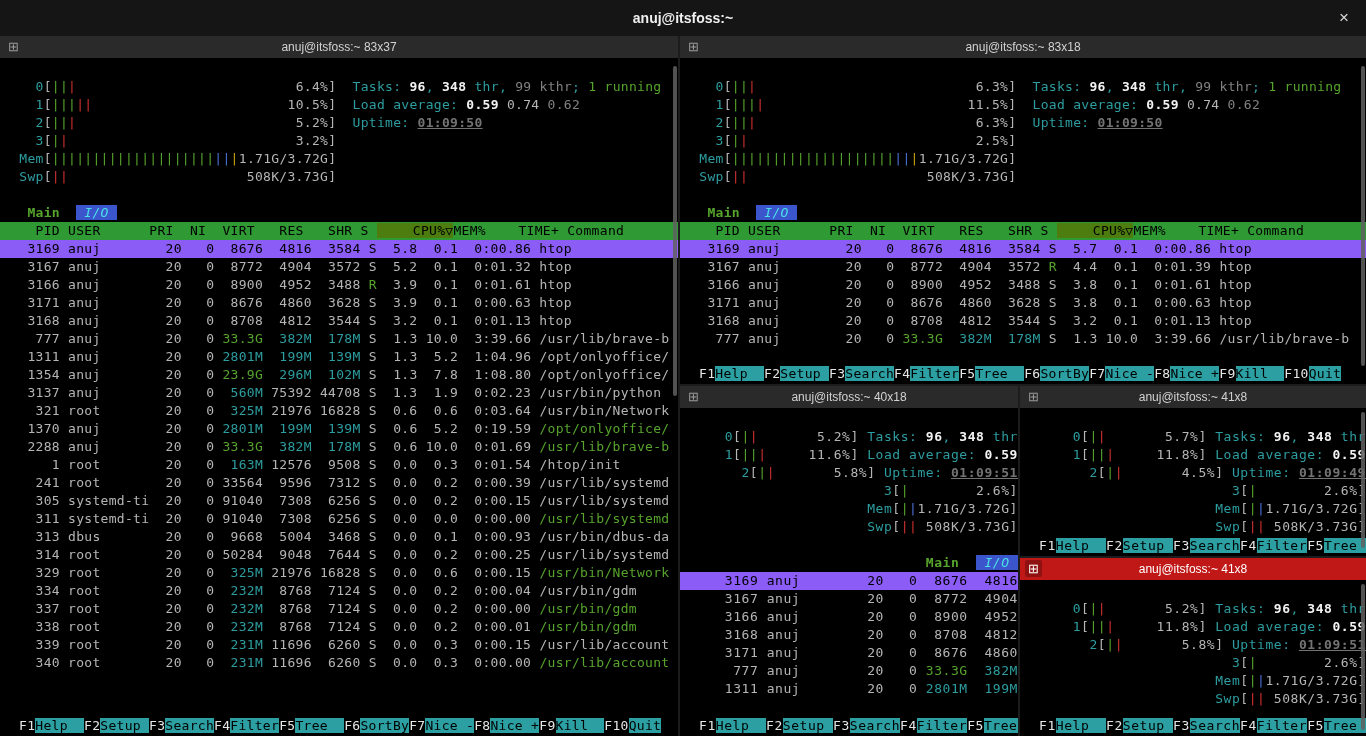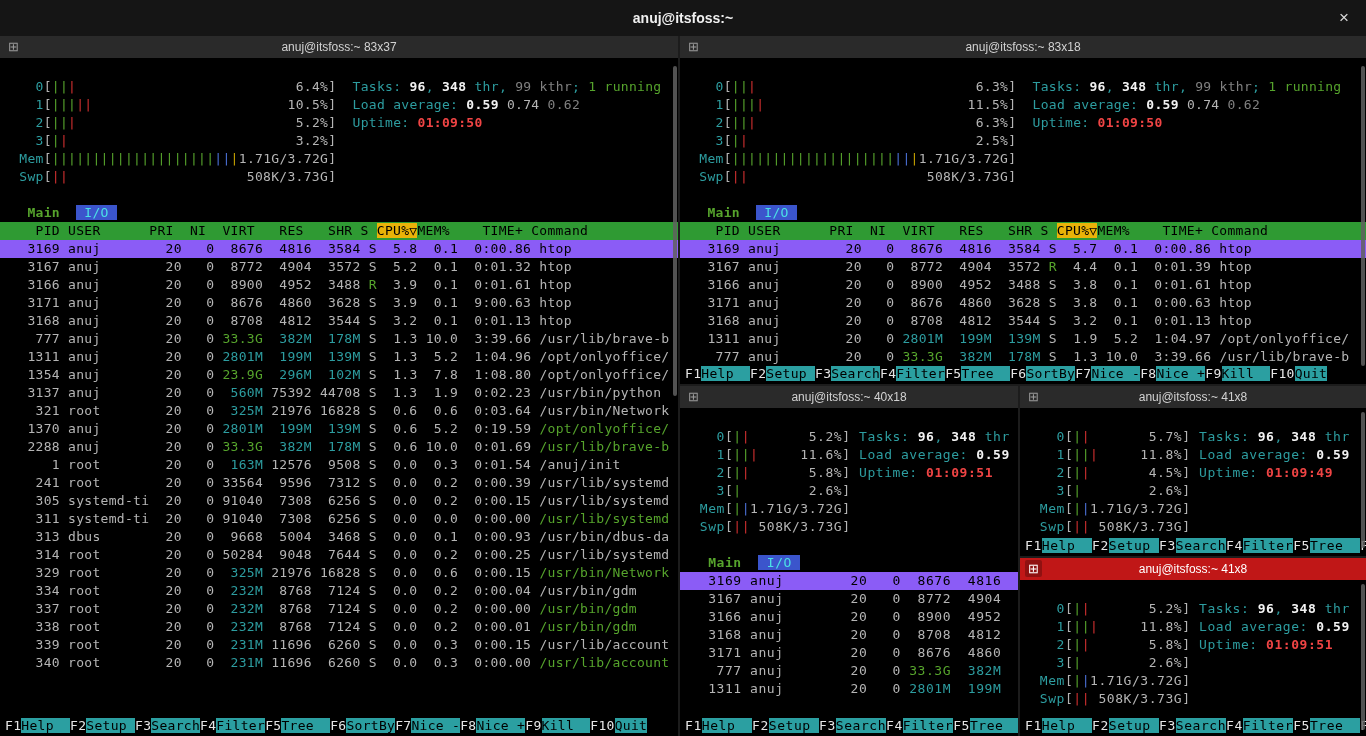--- a/index.html
+++ b/index.html
@@ -18,39 +18,39 @@
             font-family:"Liberation Sans", sans-serif; font-size:12px;
             display:flex; align-items:center; justify-content:center; }
   .pane.active .ptitle { background:#c01717; color:#ffffff; }
   .picon { position:absolute; left:5px; top:2px; width:17px; height:17px; text-align:center;
            font-size:13px; line-height:17px; color:#9a9a9a; border-radius:2px; }
   .pane.active .picon { color:#fff; background:rgba(0,0,0,0.25); }
 
   .term { position:absolute; top:22px; left:0; right:0; bottom:0; overflow:hidden;
           padding-top:2px; font-size:13px; line-height:18px; color:#b5b5b5; }
   .p1 .term, .p2 .term { letter-spacing:0.3px; }
-  .p3 .term, .p4 .term, .p5 .term { letter-spacing:0.55px; }
+  .p3 .term, .p4 .term, .p5 .term { letter-spacing:0.55px;text-align:right; }
 
   .tl { white-space:pre; height:18px; padding-left:3px; }
-  .tl.fn { position:absolute; bottom:1px; left:2px; right:0; }
+  .tl.fn { position:absolute; bottom:1px; left:16px; right:0; }
   .tl.sel { background:#8b5cf6; color:#000; }
   .tl.sel span { color:#000; }
   .tl.hdr { background:#2f9a33; color:#000; }
 
   .cy  { color:#2d9da0; }
-  .cyb { color:#ef4444; font-weight:bold; }
+  .cyb { color:#737373; font-weight:bold;text-decoration:underline; }
   .w   { color:#f2f2f2; font-weight:bold; }
   .g   { color:#56a42c; }
   .r   { color:#cf2f2f; }
   .bl  { color:#4a6fd4; }
   .y   { color:#c4a000; }
   .dim { color:#818181; }
   .tabm  { color:#56a42c; font-weight:bold; }
-  .tabio { background:#3b55cc; color:#4be1e6; }
-  .hsort { background:#eab308; color:#000; }
+  .tabio { background:#3b55cc; color:#4be1e6;font-style:italic; }
+  .hsort { background:#4d7c0f; color:#000;padding-left:36px; }
   .fk { color:#e6e6e6; }
   .fl { background:#2b9fa1; color:#000; }
 
   .sb { position:absolute; right:1px; width:4px; background:#606060; border-radius:2px; opacity:.85; }
   .p1 .sb { top:30px; height:330px; }
   .p2 .sb { top:30px; height:300px; }
   .p4 .sb { top:26px; height:136px; }
   .p5 .sb { top:26px; height:146px; }
 
   .p1 { left:0;    top:36px;  width:678px; height:700px; }
@@ -81,30 +81,30 @@
         <div class="tl"><span>    </span><span class="cy">2</span><span>[</span><span class="g">||</span><span class="r">|</span><span>                           </span><span>5.2%</span><span>]</span><span>  </span><span class="cy">Uptime: </span><span class="cyb">01:09:50</span></div>
         <div class="tl"><span>    </span><span class="cy">3</span><span>[</span><span class="g">|</span><span class="r">|</span><span>                            </span><span>3.2%</span><span>]</span></div>
         <div class="tl"><span>  </span><span class="cy">Mem</span><span>[</span><span class="g">||||||||||||||||||||</span><span class="bl">||</span><span class="y">|</span><span>1.71G/3.72G</span><span>]</span></div>
         <div class="tl"><span>  </span><span class="cy">Swp</span><span>[</span><span class="r">||</span><span>                      </span><span>508K/3.73G</span><span>]</span></div>
         <div class="tl">&nbsp;</div>
         <div class="tl"><span>   </span><span class="tabm">Main</span><span>  </span><span class="tabio"> I/O </span></div>
         <div class="tl hdr"><span>    PID USER      PRI  NI  VIRT   RES   SHR S </span><span class="hsort">CPU%▽</span><span>MEM%    TIME+ Command            </span></div>
         <div class="tl sel"><span>   3169 anuj        20   0  8676  4816  3584 S  5.8  0.1  0:00.86 htop</span></div>
         <div class="tl"><span>   3167 anuj        20   0  8772  4904  3572 S  5.2  0.1  0:01.32 </span><span>htop</span></div>
         <div class="tl"><span>   3166 anuj        20   0  8900  4952  3488 </span><span class="g">R</span><span>  3.9  0.1  0:01.61 </span><span>htop</span></div>
-        <div class="tl"><span>   3171 anuj        20   0  8676  4860  3628 S  3.9  0.1  9:00.63 </span><span>htop</span></div>
+        <div class="tl"><span>   3171 anuj        20   0  8676  4860  3628 S  3.9  0.1  0:00.63 </span><span>htop</span></div>
         <div class="tl"><span>   3168 anuj        20   0  8708  4812  3544 S  3.2  0.1  0:01.13 </span><span>htop</span></div>
         <div class="tl"><span>    777 anuj        20   0 </span><span class="g">33.3G</span><span> </span><span class="cy"> 382M</span><span> </span><span class="cy"> 178M</span><span> S  1.3 10.0  3:39.66 </span><span>/usr/lib/brave-b</span></div>
         <div class="tl"><span>   1311 anuj        20   0 </span><span class="cy">2801M</span><span> </span><span class="cy"> 199M</span><span> </span><span class="cy"> 139M</span><span> S  1.3  5.2  1:04.96 </span><span>/opt/onlyoffice/</span></div>
         <div class="tl"><span>   1354 anuj        20   0 </span><span class="g">23.9G</span><span> </span><span class="cy"> 296M</span><span> </span><span class="cy"> 102M</span><span> S  1.3  7.8  1:08.80 </span><span>/opt/onlyoffice/</span></div>
         <div class="tl"><span>   3137 anuj        20   0 </span><span class="cy"> 560M</span><span> 75392 44708 S  1.3  1.9  0:02.23 </span><span>/usr/bin/python</span></div>
         <div class="tl"><span>    321 root        20   0 </span><span class="cy"> 325M</span><span> 21976 16828 S  0.6  0.6  0:03.64 </span><span>/usr/bin/Network</span></div>
         <div class="tl"><span>   1370 anuj        20   0 </span><span class="cy">2801M</span><span> </span><span class="cy"> 199M</span><span> </span><span class="cy"> 139M</span><span> S  0.6  5.2  0:19.59 </span><span class="g">/opt/onlyoffice/</span></div>
         <div class="tl"><span>   2288 anuj        20   0 </span><span class="g">33.3G</span><span> </span><span class="cy"> 382M</span><span> </span><span class="cy"> 178M</span><span> S  0.6 10.0  0:01.69 </span><span class="g">/usr/lib/brave-b</span></div>
-        <div class="tl"><span>      1 root        20   0 </span><span class="cy"> 163M</span><span> 12576  9508 S  0.0  0.3  0:01.54 </span><span>/anuj/init</span></div>
+        <div class="tl"><span>      1 root        20   0 </span><span class="cy"> 163M</span><span> 12576  9508 S  0.0  0.3  0:01.54 </span><span>/htop/init</span></div>
         <div class="tl"><span>    241 root        20   0 33564  9596  7312 S  0.0  0.2  0:00.39 </span><span>/usr/lib/systemd</span></div>
         <div class="tl"><span>    305 systemd-ti  20   0 91040  7308  6256 S  0.0  0.2  0:00.15 </span><span>/usr/lib/systemd</span></div>
         <div class="tl"><span>    311 systemd-ti  20   0 91040  7308  6256 S  0.0  0.0  0:00.00 </span><span class="g">/usr/lib/systemd</span></div>
         <div class="tl"><span>    313 dbus        20   0  9668  5004  3468 S  0.0  0.1  0:00.93 </span><span>/usr/bin/dbus-da</span></div>
         <div class="tl"><span>    314 root        20   0 50284  9048  7644 S  0.0  0.2  0:00.25 </span><span>/usr/lib/systemd</span></div>
         <div class="tl"><span>    329 root        20   0 </span><span class="cy"> 325M</span><span> 21976 16828 S  0.0  0.6  0:00.15 </span><span class="g">/usr/bin/Network</span></div>
         <div class="tl"><span>    334 root        20   0 </span><span class="cy"> 232M</span><span>  8768  7124 S  0.0  0.2  0:00.04 </span><span>/usr/bin/gdm</span></div>
         <div class="tl"><span>    337 root        20   0 </span><span class="cy"> 232M</span><span>  8768  7124 S  0.0  0.2  0:00.00 </span><span class="g">/usr/bin/gdm</span></div>
         <div class="tl"><span>    338 root        20   0 </span><span class="cy"> 232M</span><span>  8768  7124 S  0.0  0.2  0:00.01 </span><span class="g">/usr/bin/gdm</span></div>
         <div class="tl"><span>    339 root        20   0 </span><span class="cy"> 231M</span><span> 11696  6260 S  0.0  0.3  0:00.15 </span><span>/usr/lib/account</span></div>
@@ -128,21 +128,20 @@
         <div class="tl"><span>  </span><span class="cy">Mem</span><span>[</span><span class="g">||||||||||||||||||||</span><span class="bl">||</span><span class="y">|</span><span>1.71G/3.72G</span><span>]</span></div>
         <div class="tl"><span>  </span><span class="cy">Swp</span><span>[</span><span class="r">||</span><span>                      </span><span>508K/3.73G</span><span>]</span></div>
         <div class="tl">&nbsp;</div>
         <div class="tl"><span>   </span><span class="tabm">Main</span><span>  </span><span class="tabio"> I/O </span></div>
         <div class="tl hdr"><span>    PID USER      PRI  NI  VIRT   RES   SHR S </span><span class="hsort">CPU%▽</span><span>MEM%    TIME+ Command            </span></div>
         <div class="tl sel"><span>   3169 anuj        20   0  8676  4816  3584 S  5.7  0.1  0:00.86 htop</span></div>
         <div class="tl"><span>   3167 anuj        20   0  8772  4904  3572 </span><span class="g">R</span><span>  4.4  0.1  0:01.39 </span><span>htop</span></div>
         <div class="tl"><span>   3166 anuj        20   0  8900  4952  3488 S  3.8  0.1  0:01.61 </span><span>htop</span></div>
         <div class="tl"><span>   3171 anuj        20   0  8676  4860  3628 S  3.8  0.1  0:00.63 </span><span>htop</span></div>
         <div class="tl"><span>   3168 anuj        20   0  8708  4812  3544 S  3.2  0.1  0:01.13 </span><span>htop</span></div>
-        <div class="tl"><span>   1311 anuj        20   0 </span><span class="cy">2801M</span><span> </span><span class="cy"> 199M</span><span> </span><span class="cy"> 139M</span><span> S  1.9  5.2  1:04.97 </span><span>/opt/onlyoffice/</span></div>
         <div class="tl"><span>    777 anuj        20   0 </span><span class="g">33.3G</span><span> </span><span class="cy"> 382M</span><span> </span><span class="cy"> 178M</span><span> S  1.3 10.0  3:39.66 </span><span>/usr/lib/brave-b</span></div>
         <div class="tl fn"><span class="fk">F1</span><span class="fl">Help  </span><span class="fk">F2</span><span class="fl">Setup </span><span class="fk">F3</span><span class="fl">Search</span><span class="fk">F4</span><span class="fl">Filter</span><span class="fk">F5</span><span class="fl">Tree  </span><span class="fk">F6</span><span class="fl">SortBy</span><span class="fk">F7</span><span class="fl">Nice -</span><span class="fk">F8</span><span class="fl">Nice +</span><span class="fk">F9</span><span class="fl">Kill  </span><span class="fk">F10</span><span class="fl">Quit</span></div>
       </div>
     <div class="sb"></div>
   </div>
 
   <div class="pane p3">
     <div class="ptitle">
       <span class="picon">⊞</span>
       <span>anuj@itsfoss:~ 40x18</span>

